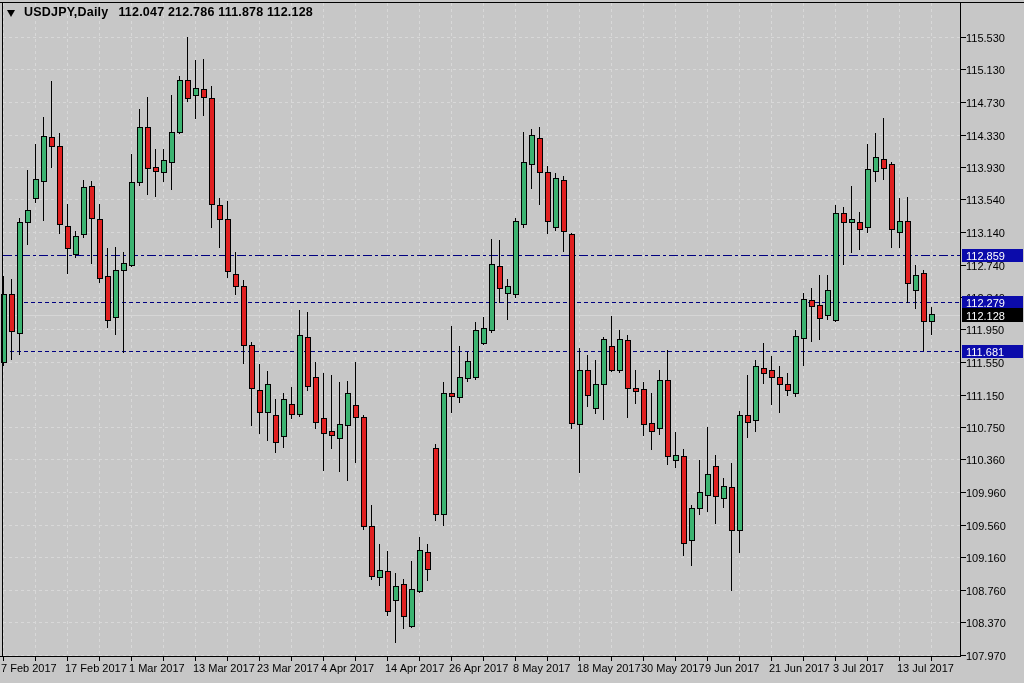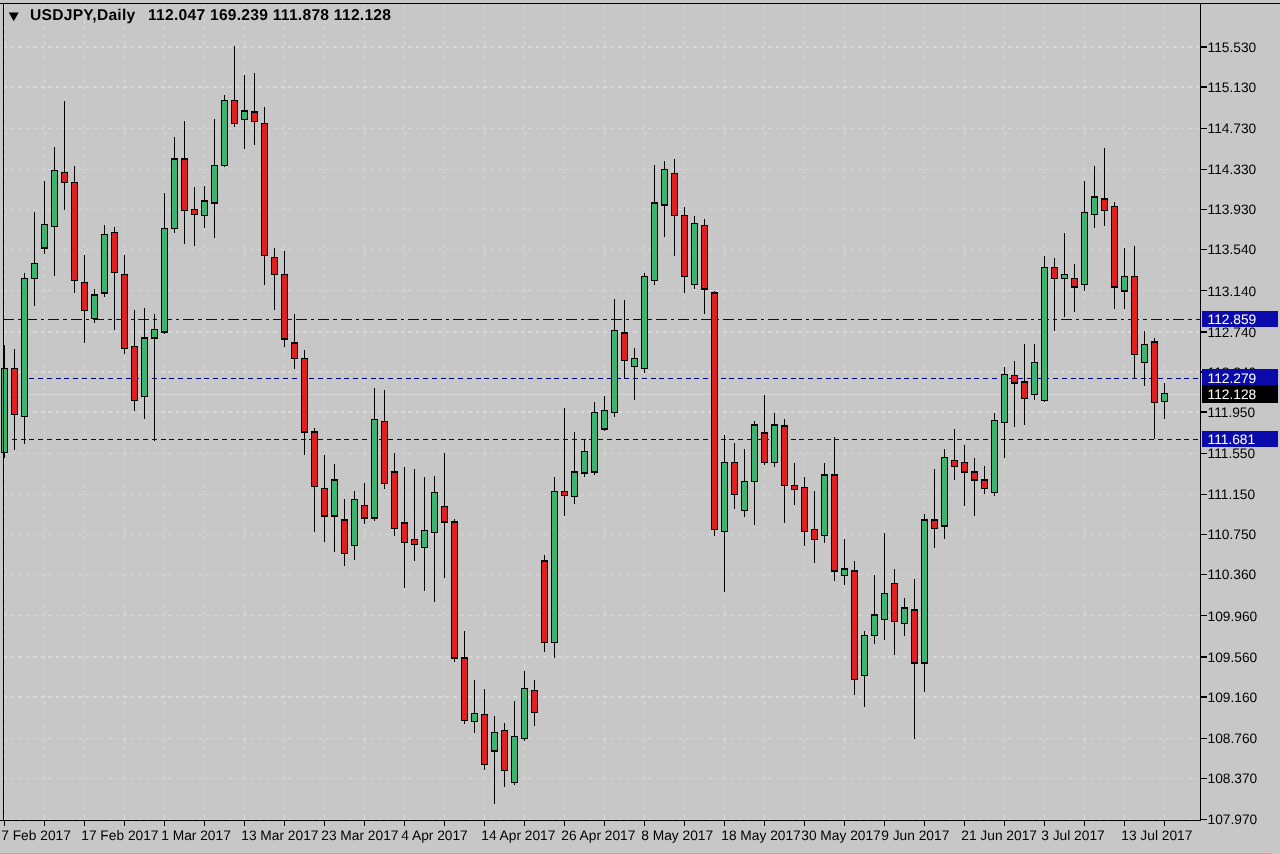--- a/index.html
+++ b/index.html
@@ -1,18 +1,18 @@
 <!DOCTYPE html>
 <html><head>
 <meta charset="utf-8">
 <style>
   html,body{margin:0;padding:0;background:#c7c7c7;}
   .screen{
     position:relative;width:1024px;height:683px;overflow:hidden;
-    background:#ef4444;font-family:"Liberation Sans",sans-serif;
+    background:#86efac;font-family:"Liberation Sans",sans-serif;
   }
   .chart-header{
     position:absolute;top:4px;left:5px;z-index:5;
     display:flex;align-items:center;height:16px;
     font-size:12.5px;font-weight:700;color:#000;letter-spacing:.2px;
     white-space:pre;
   }
   .tri{
     width:0;height:0;margin:2px 9px 0 2px;
     border-left:4.5px solid transparent;border-right:4.5px solid transparent;
@@ -22,21 +22,21 @@
   svg{position:absolute;top:0;left:0;}
   text{font-family:"Liberation Sans",sans-serif;}
 </style>
 </head>
 <body>
 
 <div class="screen">
   <div class="chart-header">
     <span class="tri"></span>
     <span class="sym">USDJPY,Daily</span>
-    <span>112.047 169.239 111.878 112.128</span>
+    <span>112.047 212.786 111.878 112.128</span>
   </div>
   <svg id="chart" width="1024" height="683" viewBox="0 0 1024 683">
       <rect x="0" y="0" width="1024" height="683" fill="#c7c7c7"></rect>
       <g>
         <line x1="3.5" y1="3" x2="3.5" y2="655.5" stroke="#d8d8d8" stroke-width="1" shape-rendering="crispEdges" stroke-dasharray="3 3"></line>
         <line x1="35.5" y1="3" x2="35.5" y2="655.5" stroke="#d8d8d8" stroke-width="1" shape-rendering="crispEdges" stroke-dasharray="3 3"></line>
         <line x1="67.5" y1="3" x2="67.5" y2="655.5" stroke="#d8d8d8" stroke-width="1" shape-rendering="crispEdges" stroke-dasharray="3 3"></line>
         <line x1="99.5" y1="3" x2="99.5" y2="655.5" stroke="#d8d8d8" stroke-width="1" shape-rendering="crispEdges" stroke-dasharray="3 3"></line>
         <line x1="131.5" y1="3" x2="131.5" y2="655.5" stroke="#d8d8d8" stroke-width="1" shape-rendering="crispEdges" stroke-dasharray="3 3"></line>
         <line x1="163.5" y1="3" x2="163.5" y2="655.5" stroke="#d8d8d8" stroke-width="1" shape-rendering="crispEdges" stroke-dasharray="3 3"></line>

